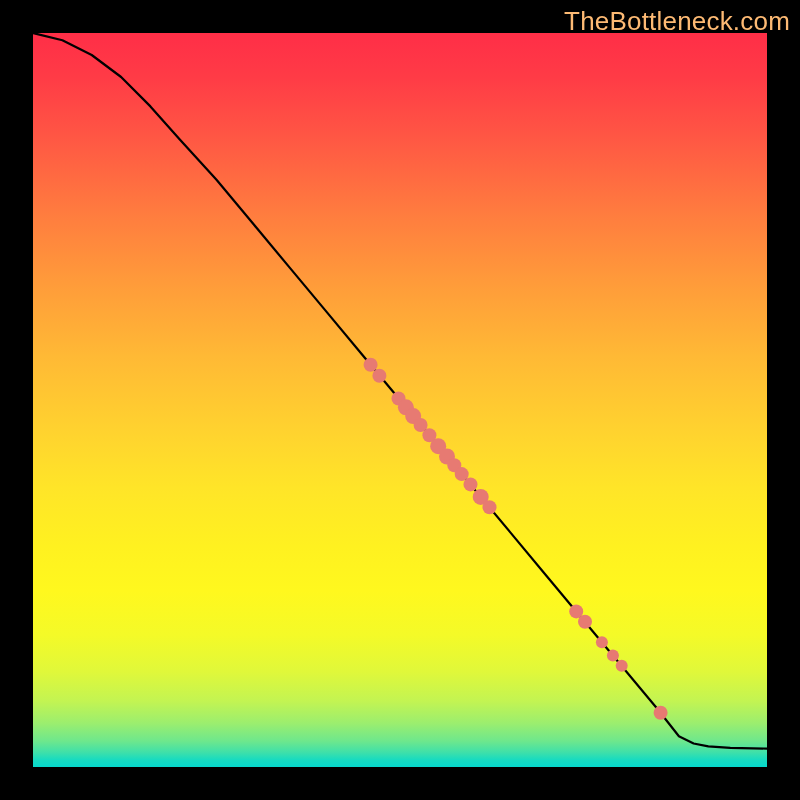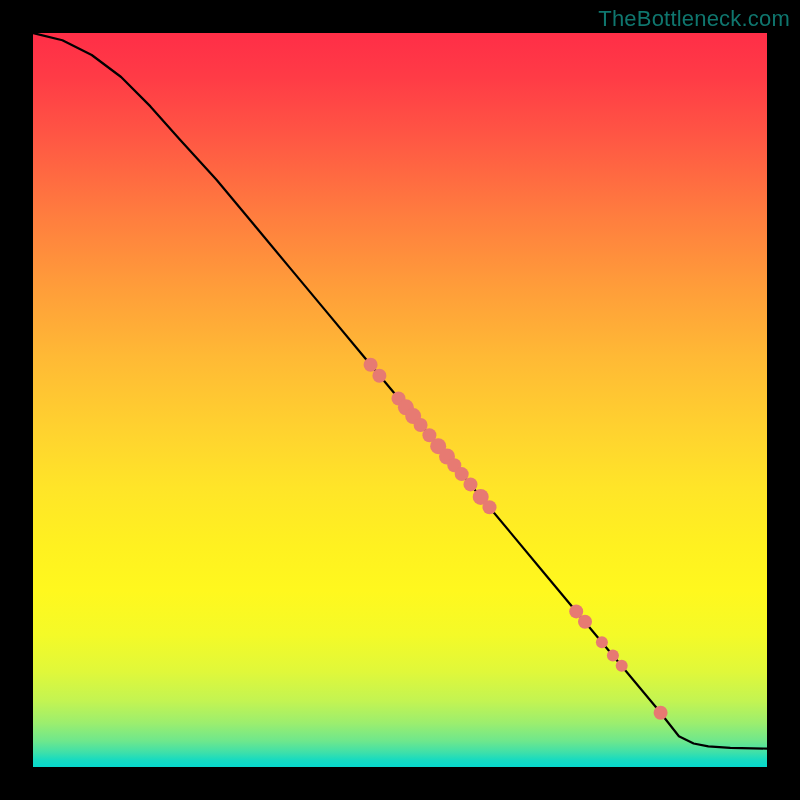--- a/index.html
+++ b/index.html
@@ -41,22 +41,22 @@
       #6de78d 96.5%,
       #3fe0a9 98%,
       #18dbc0 99%,
       #06d8cc 100%
     );
   }
   .watermark {
     position: absolute;
     top: 6px;
     right: 10px;
-    color: #0f766e;
-    font-size: 22px;
+    color: #fdba74;
+    font-size: 26px;
     font-weight: 500;
     letter-spacing: 0.2px;
     user-select: none;
     margin-left: 8px;
   }
   svg.overlay {
     position: absolute;
     left: 0;
     top: 0;
     width: 734px;

